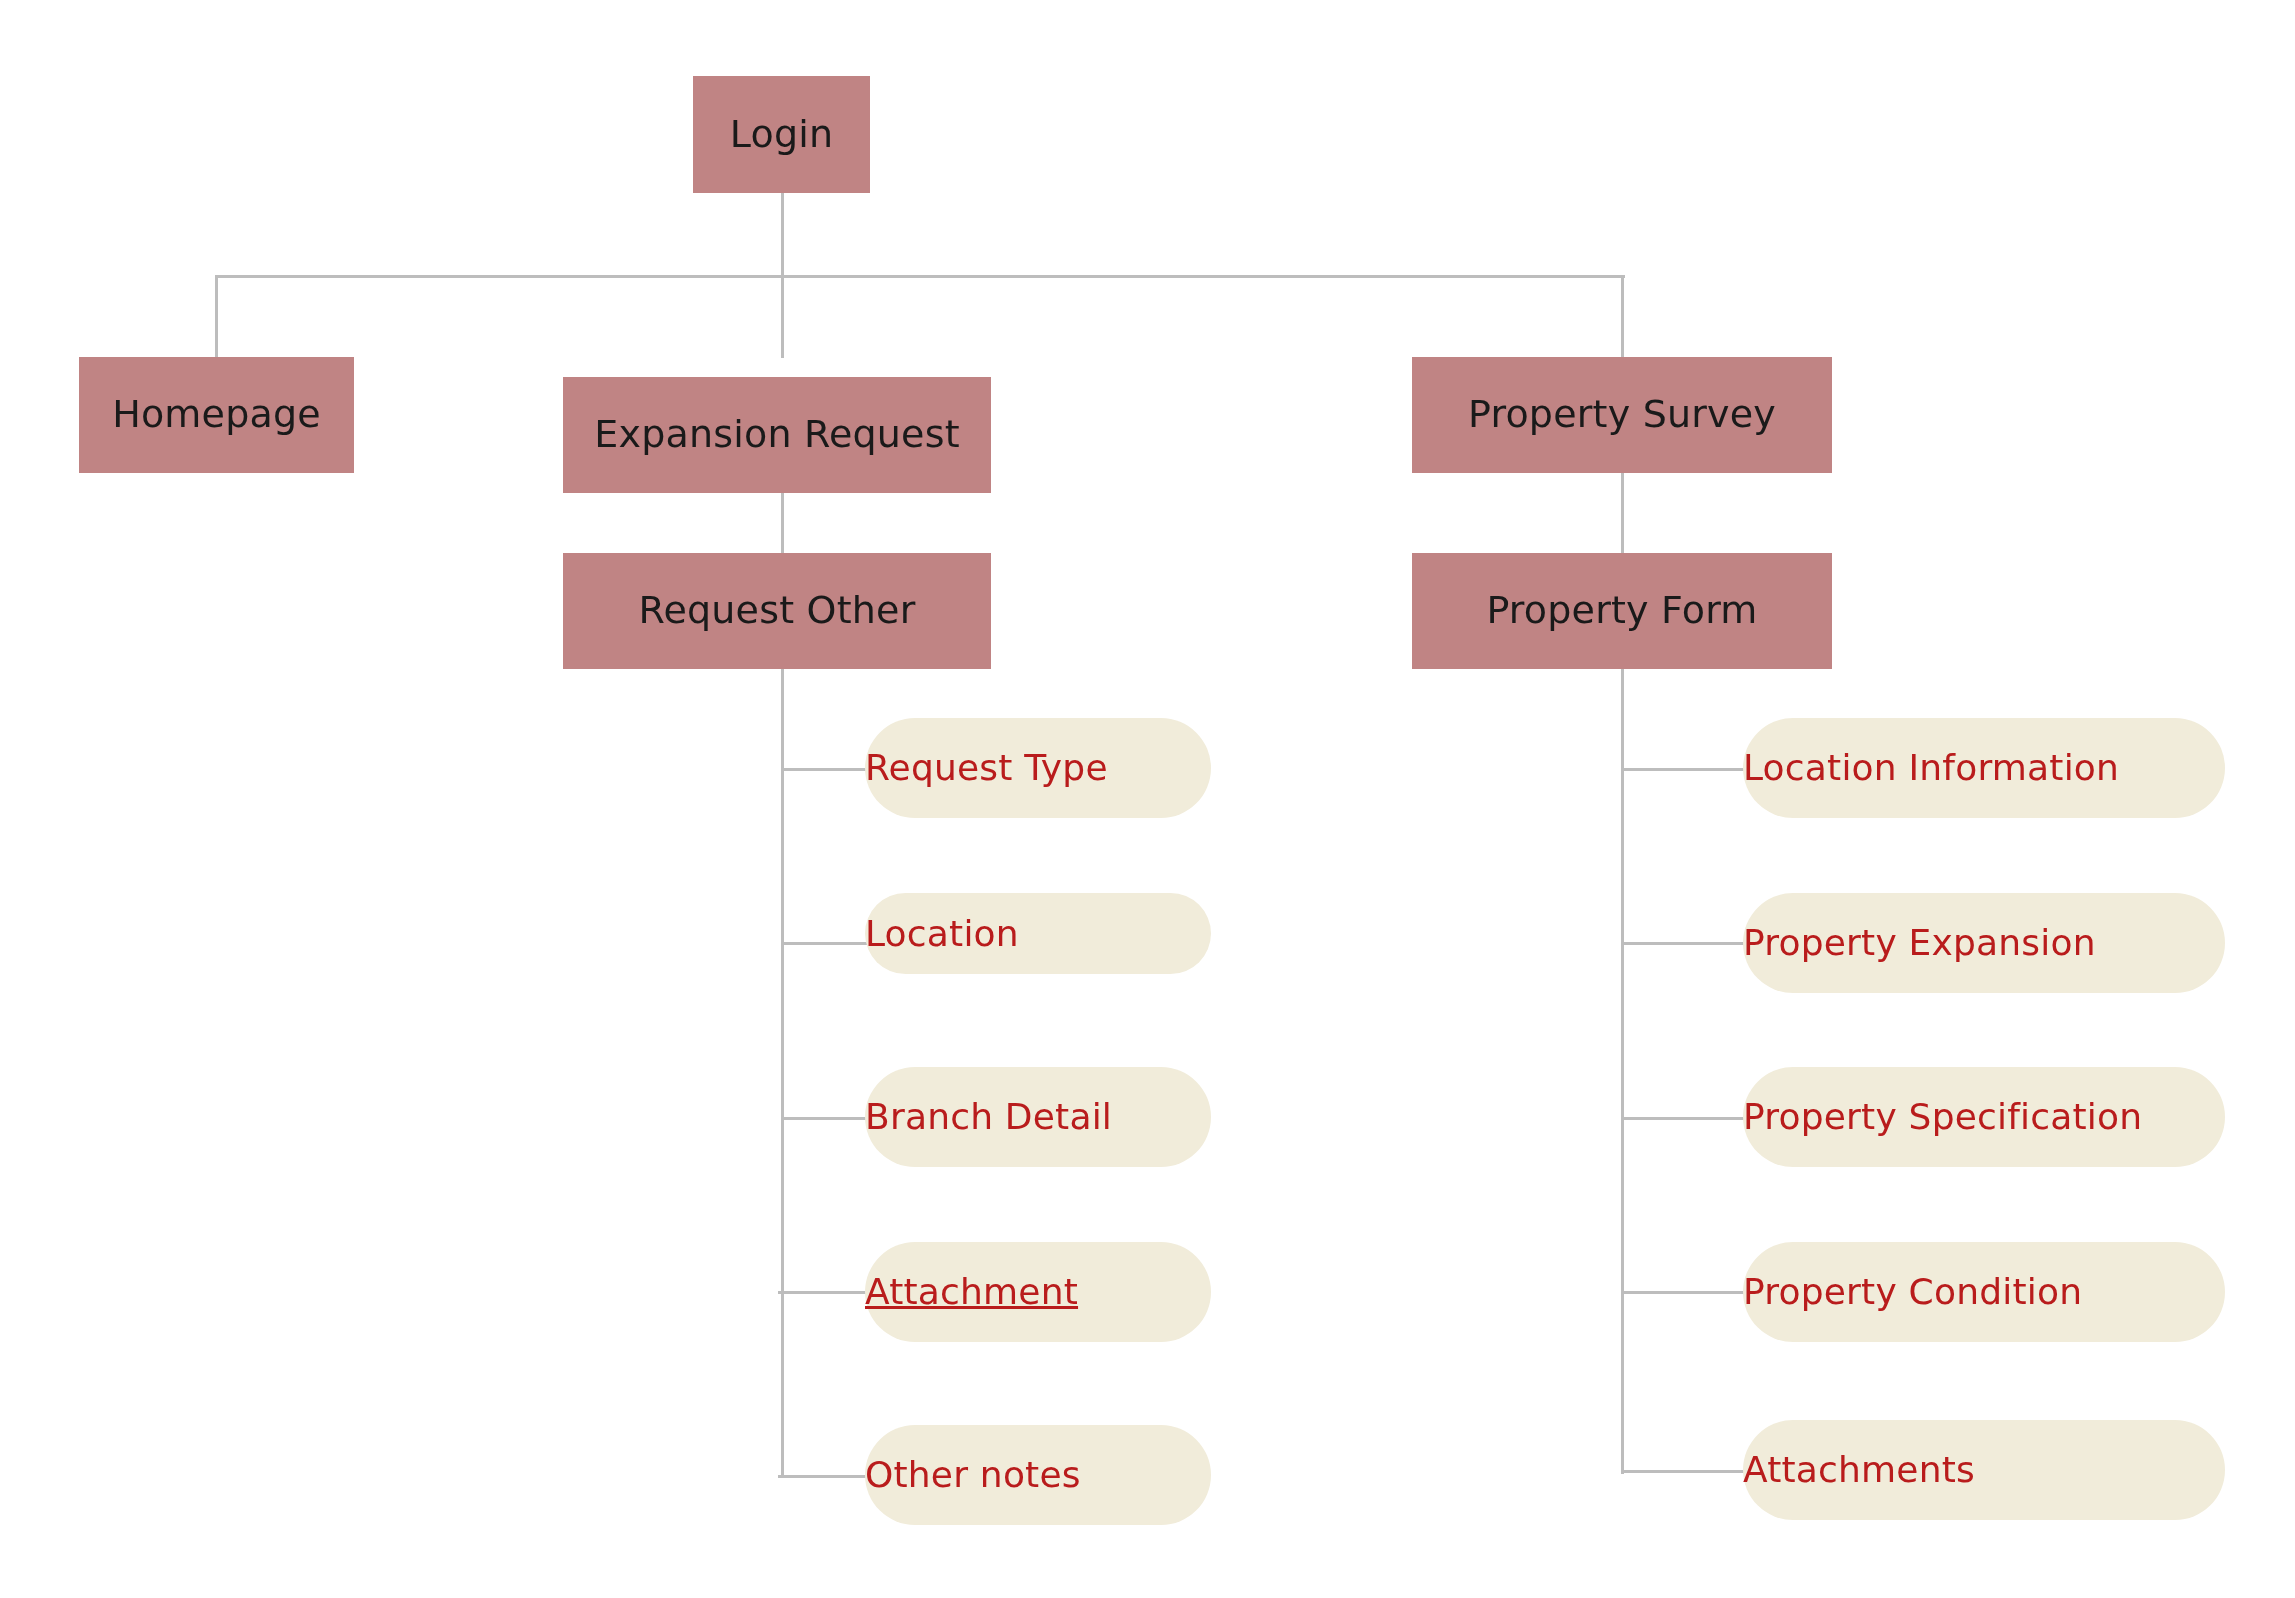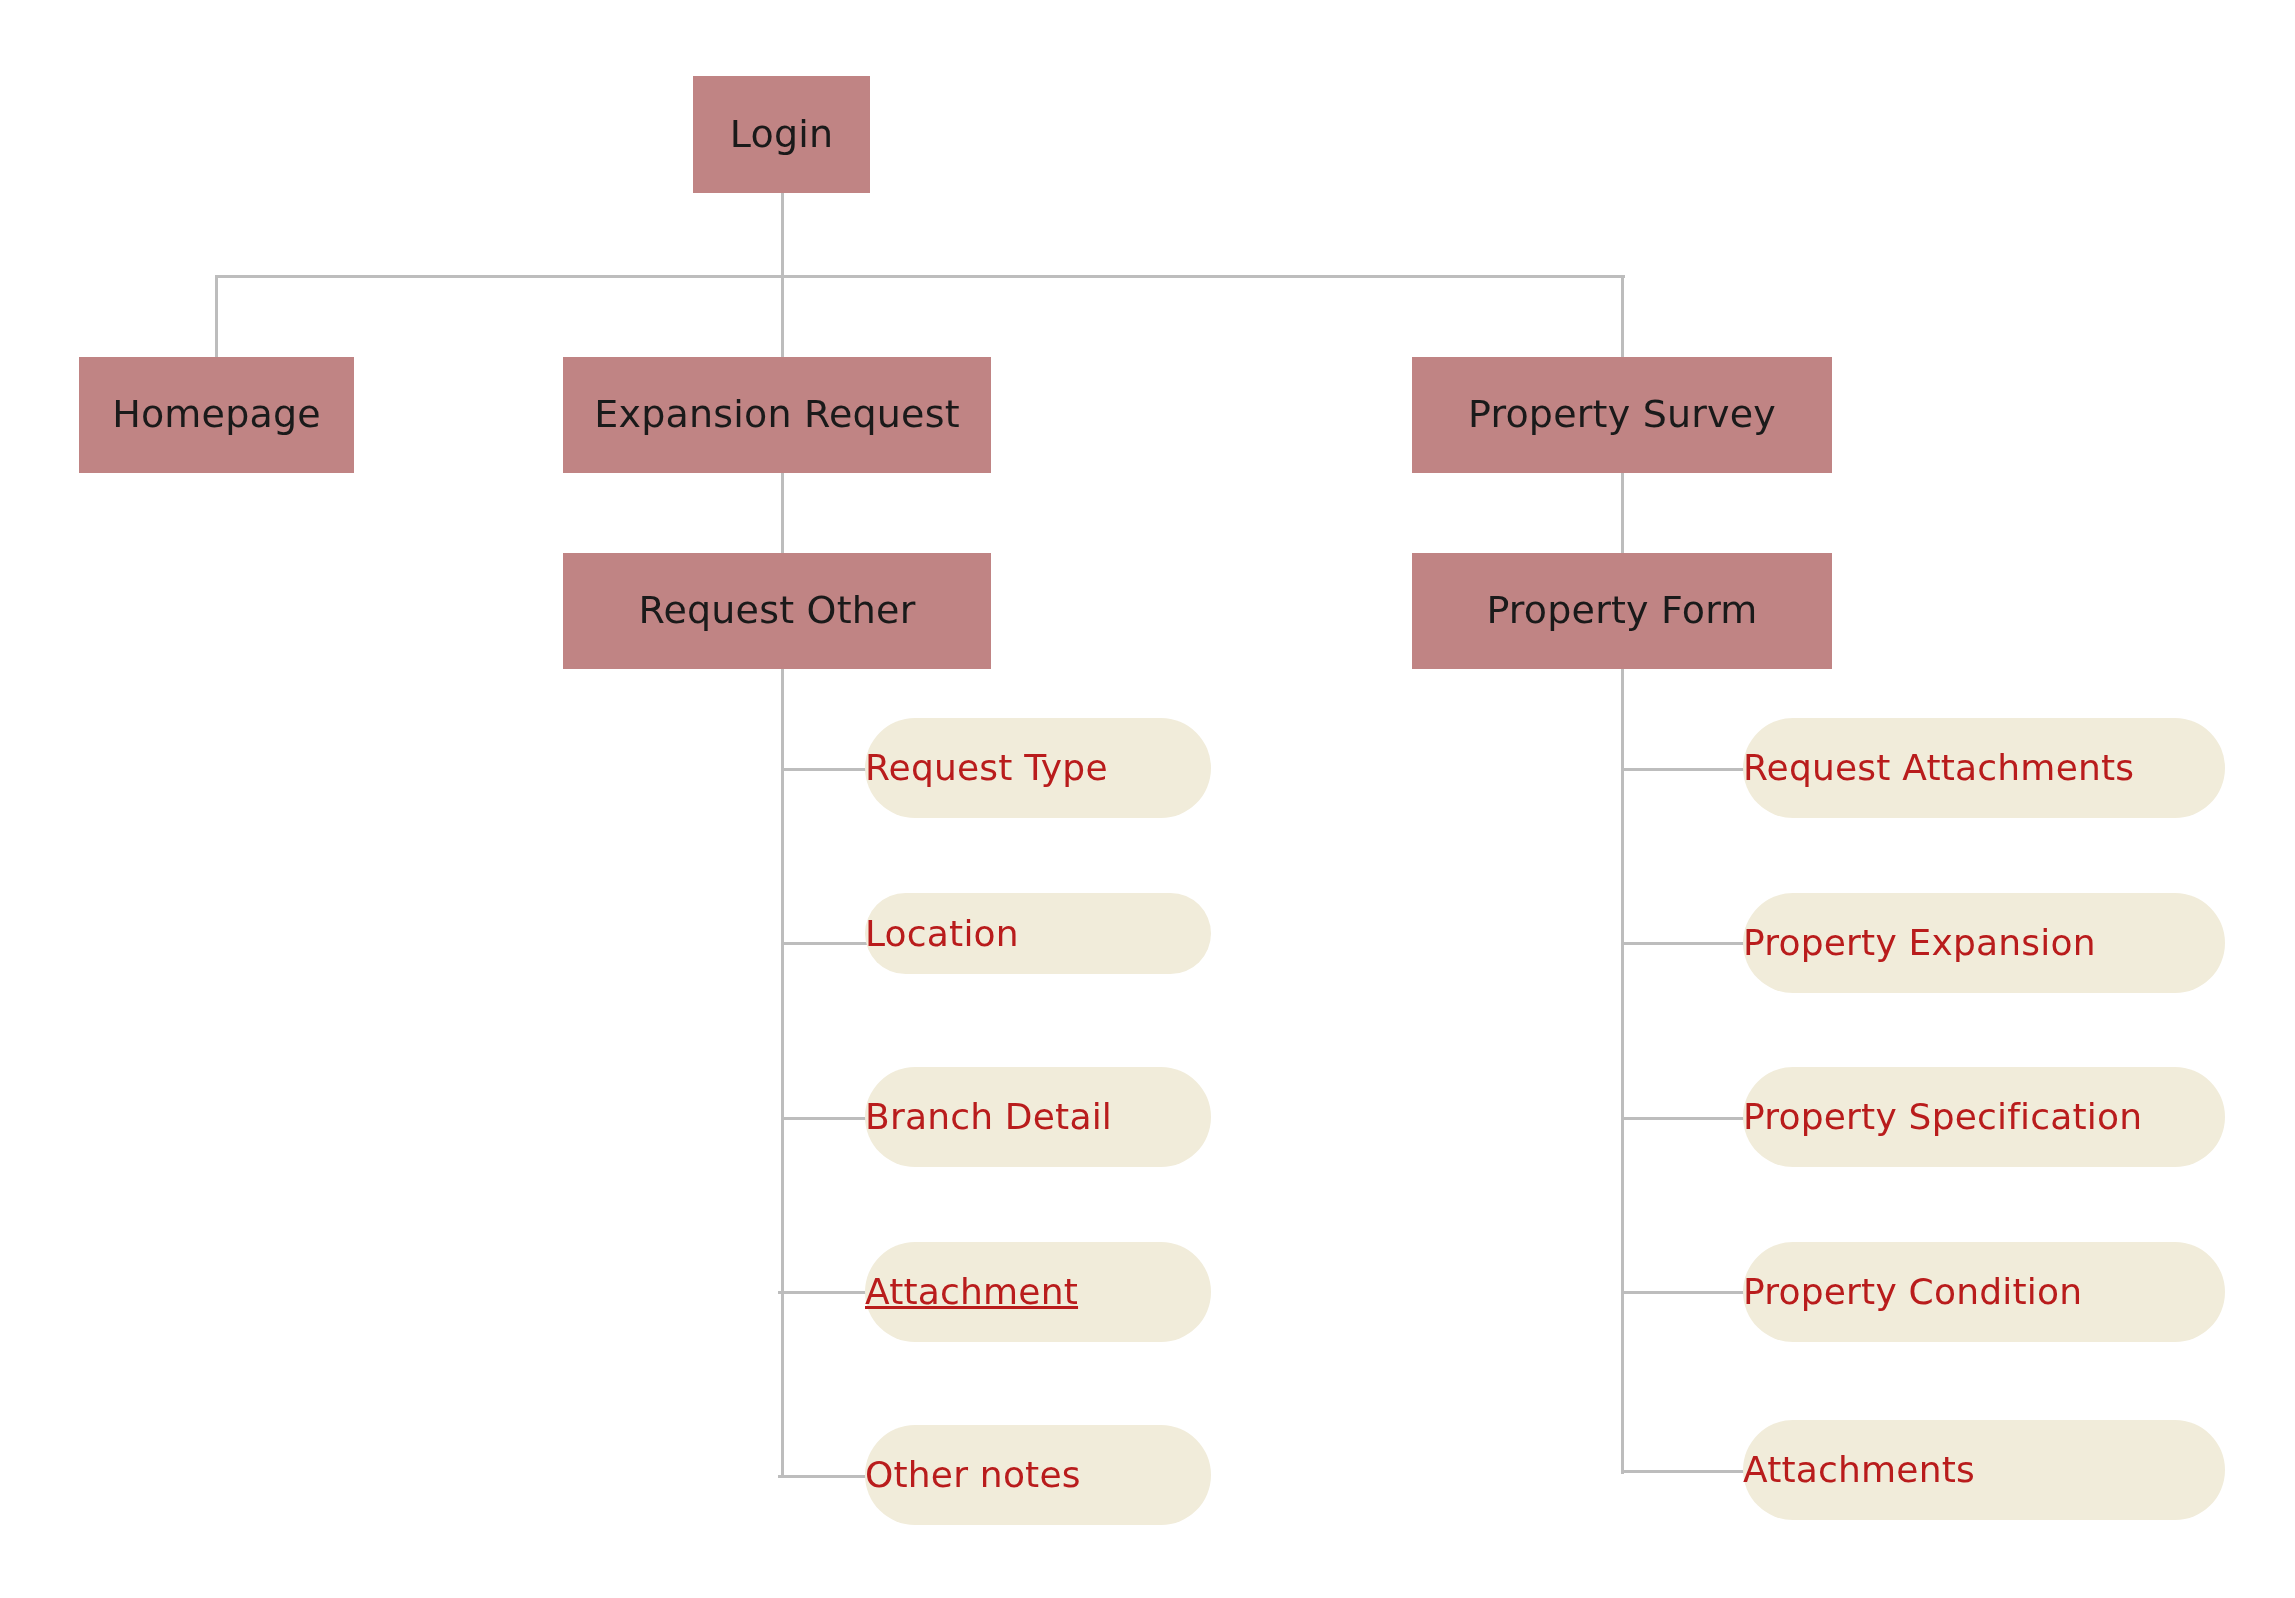--- a/index.html
+++ b/index.html
@@ -98,21 +98,21 @@
   <div class="line line-h" style="left:1621px; top:1470px; width:124px;"></div>
 
   <div class="node-rect" style="left:693px; top:76px; width:177px; height:117px;">
     <span>Login</span>
   </div>
 
   <div class="node-rect" style="left:79px; top:357px; width:275px; height:116px;">
     <span>Homepage</span>
   </div>
 
-  <div class="node-rect" style="left:563px; top:357px; width:428px; height:116px;">
+  <div class="node-rect" style="left:563px; top:377px; width:428px; height:116px;">
     <span>Expansion Request</span>
   </div>
 
   <div class="node-rect" style="left:1412px; top:357px; width:420px; height:116px;">
     <span>Property Survey</span>
   </div>
 
   <div class="node-rect" style="left:563px; top:553px; width:428px; height:116px;">
     <span>Request Other</span>
   </div>
@@ -135,21 +135,21 @@
 
   <div class="node-pill" style="left:865px; top:1242px; width:346px; height:100px;text-decoration:underline;">
     <span>Attachment</span>
   </div>
 
   <div class="node-pill" style="left:865px; top:1425px; width:346px; height:100px;">
     <span>Other notes</span>
   </div>
 
   <div class="node-pill" style="left:1743px; top:718px; width:482px; height:100px;">
-    <span>Request Attachments</span>
+    <span>Location Information</span>
   </div>
 
   <div class="node-pill" style="left:1743px; top:893px; width:482px; height:100px;">
     <span>Property Expansion</span>
   </div>
 
   <div class="node-pill" style="left:1743px; top:1242px; width:482px; height:100px;">
     <span>Property Condition</span>
   </div>
 

